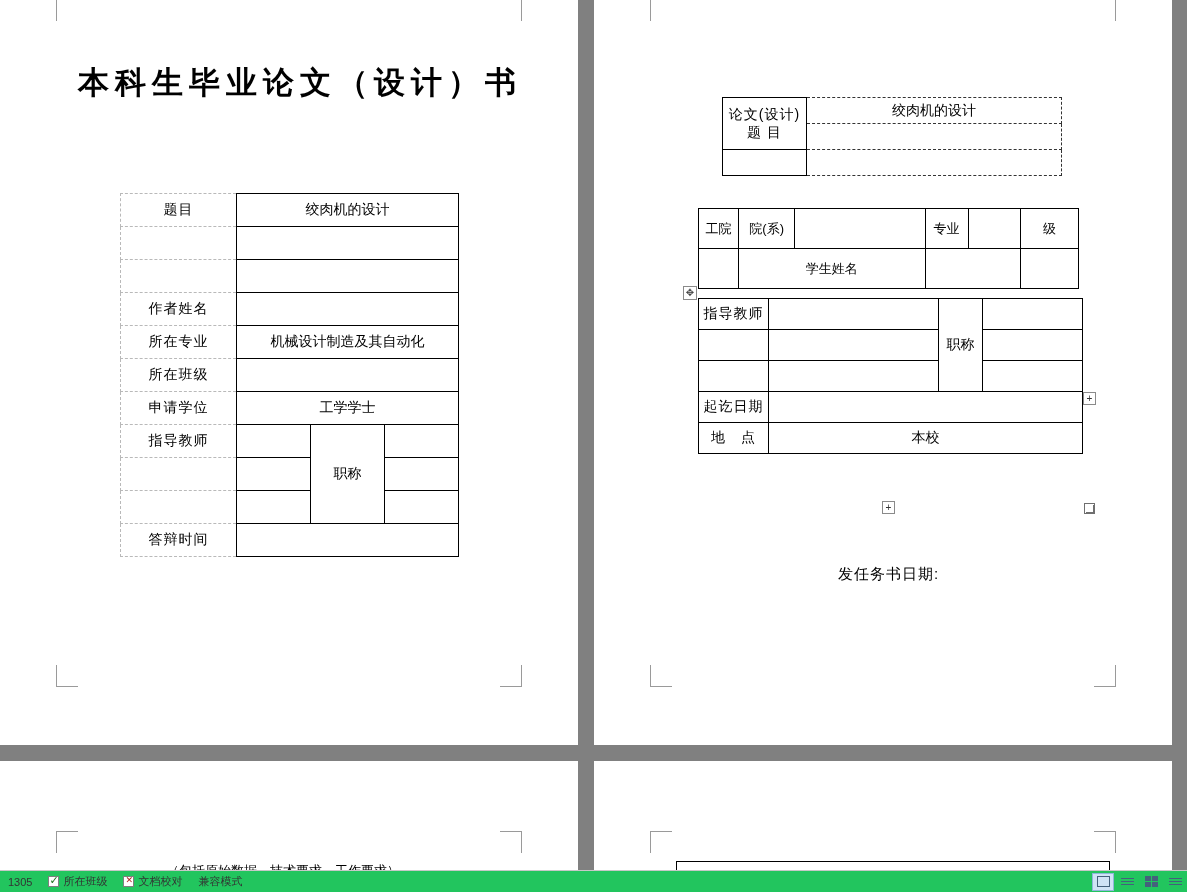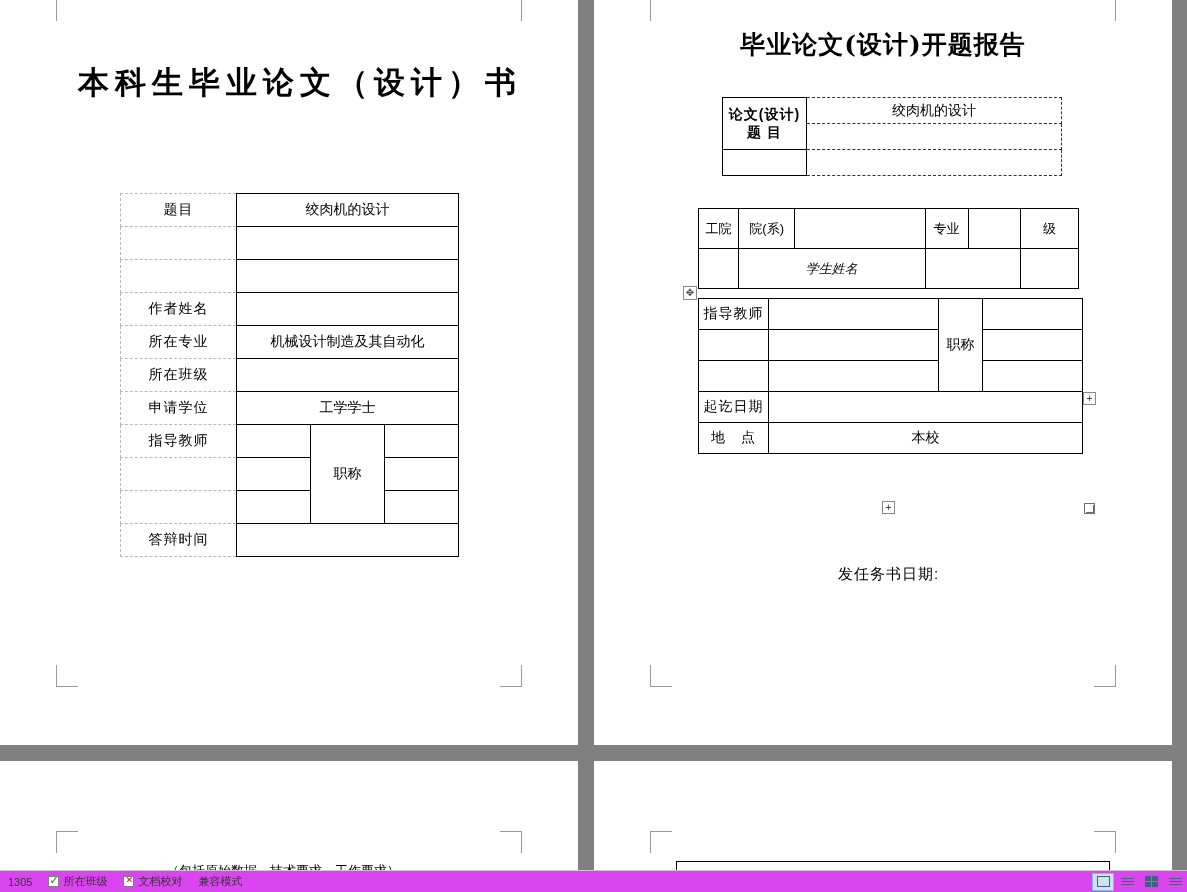--- a/index.html
+++ b/index.html
@@ -100,21 +100,21 @@
     width: 578px;
     text-align: center;
     font-family: "DejaVu Serif", serif;
     font-weight: bold;
     font-size: 25px;
     color: #000;
     letter-spacing: 1px;
   }
 
   #tbl-subject { left: 722px; top: 97px; width: 339px; }
-  #tbl-subject td.s1 { width: 84px; font-weight: bold; }
+  #tbl-subject td.s1 { width: 84px; }
   #tbl-subject td.s2 { width: 255px; }
   #tbl-subject td { height: 26px; }
 
   #tbl-dept { left: 698px; top: 208px; width: 381px; }
   #tbl-dept td { height: 40px; font-size: 13px; }
 
   #tbl-teacher { left: 698px; top: 298px; width: 384px; }
   #tbl-teacher td { height: 31px; }
 
   #issue-date {
@@ -168,21 +168,21 @@
     position: absolute;
     left: 676px; top: 861px;
     width: 434px; height: 31px;
     border: 1px solid #000;
   }
 
   
   #statusbar {
     position: absolute; left: 0; bottom: 0;
     width: 1187px; height: 22px;
-    background: #d946ef;
+    background: #22c55e;
     border-top: 1px solid #c8c8c8;
     display: flex; align-items: center;
     font-size: 11px; color: #333;
   }
   #statusbar .sb-item {
     display: flex; align-items: center; gap: 4px;
     padding: 0 8px; height: 100%;
     white-space: nowrap;
   }
   .sb-chk {
@@ -291,21 +291,20 @@
   </tbody>
     </table>
 
   <div class="page" id="page-right">
     <div class="crop tl" style="left:56px;top:-1px;"></div>
     <div class="crop tr" style="right:56px;top:-1px;"></div>
     <div class="crop bl" style="left:56px;bottom:58px;"></div>
     <div class="crop br" style="right:56px;bottom:58px;"></div>
   </div>
 
-  <div id="report-title">毕业论文(设计)开题报告</div>
 
   <table class="doc-tbl" id="tbl-subject">
     <tbody>
         <tr>
       <td class="s1 lbl" rowspan="2" style="border:1px solid #000;">
         <span>论文(设计)</span><br>
         <span>题  目</span>
       </td>
       <td class="s2" style="border:1px dashed #333;">绞肉机的设计</td>
     </tr>
@@ -324,21 +323,21 @@
         <tr>
       <td style="width:40px;border:1px solid #000;">工院</td>
       <td style="width:56px;border:1px solid #000;">院(系)</td>
       <td style="width:130px;border:1px solid #000;"></td>
       <td style="width:43px;border:1px solid #000;">专业</td>
       <td style="width:52px;border:1px solid #000;"></td>
       <td style="width:58px;border:1px solid #000;">级</td>
     </tr>
     <tr>
       <td style="border:1px solid #000;"></td>
-      <td colspan="2" style="border:1px solid #000;font-style:italic;">学生姓名</td>
+      <td colspan="2" style="border:1px solid #000;">学生姓名</td>
       <td colspan="2" style="border:1px solid #000;"></td>
       <td style="border:1px solid #000;"></td>
     </tr>
   </tbody>
     </table>
 
   <table class="doc-tbl" id="tbl-teacher">
     <tbody>
         <tr>
       <td style="width:70px;border:1px solid #000;" class="lbl">指导教师</td>

